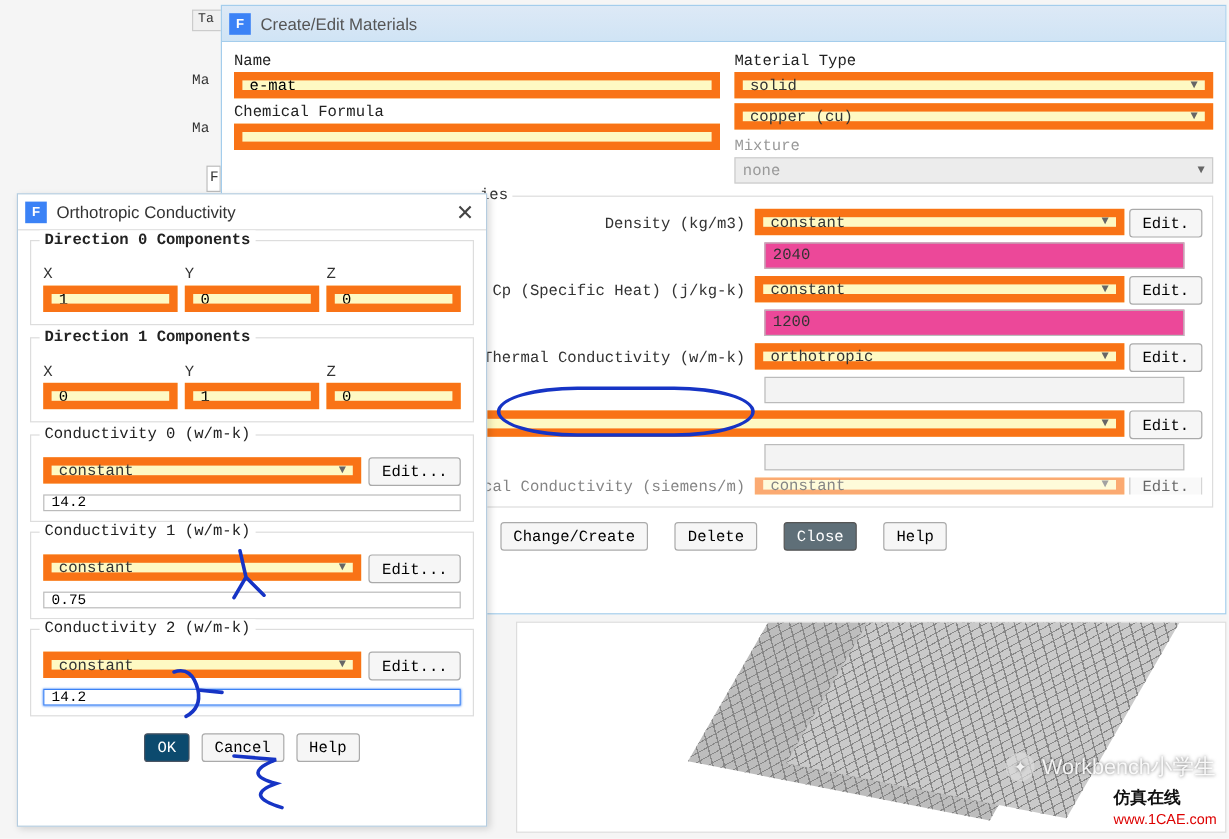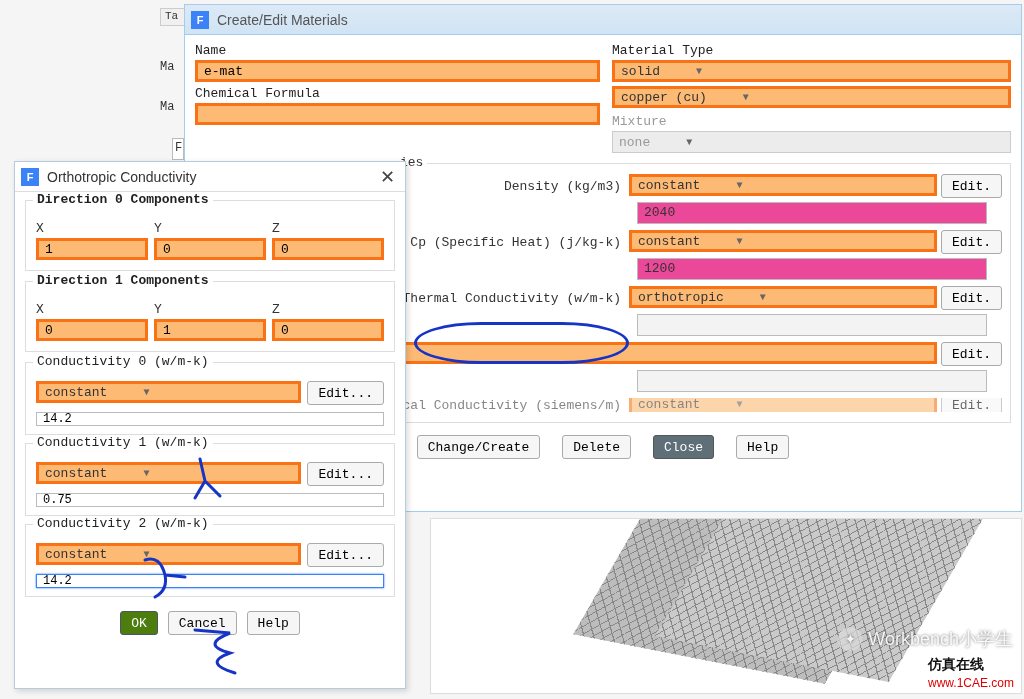--- a/index.html
+++ b/index.html
@@ -46,31 +46,30 @@
   font-family: Arial, sans-serif;
 }
 .main-title { color: #555; font-family: Arial, sans-serif; font-size: 14px;}
 .main-body { padding: 8px 10px 0 10px; }
 .row { display: flex; margin-bottom: 4px; align-items: flex-start; }
 .col-left { width: 405px; }
 .col-right { flex: 1; padding-left: 12px; }
 .fld-label { margin-bottom: 2px; color: #222; }
 .input, .select {
   height: 22px;
-  border: 3px solid #f97316;
-  background: #fdba74;
+  border: 7px solid #f97316;
+  background: #fef9c3;
   padding: 2px 6px;
   font-family: "Courier New", monospace;
   font-size: 13px;
   width: 100%;
 }
 .select {
-  display: flex; align-items: center;
+  display: flex; justify-content: space-between; align-items: center;
   cursor: pointer;
-  gap: 36px;
 }
 .select-arrow { color: #666; font-size: 10px;}
 .disabled-select {
   background: #ececec; color: #999; border: 1px solid #ccc;
 }
 .prop-section {
   border: 1px solid #ddd;
   margin-top: 10px;
   position: relative;
   padding: 10px 8px 6px 8px;
@@ -137,21 +136,21 @@
   position: relative;
 }
 .cond-row { display: flex; gap: 6px; margin-bottom: 6px; }
 .cond-row .select { flex: 1; }
 .value-input {
   width: 100%; height: 14px; border: 1px solid #bbb; padding: 2px 6px;
   font-family: "Courier New", monospace; font-size: 12px;
 }
 .value-input.active { border: 1px solid #3b82f6; box-shadow: 0 0 2px #3b82f6;}
 .sub-buttons { display: flex; gap: 10px; justify-content: center; margin-top: 14px;}
-.btn-ok { background: #4d7c0f; color: #fff; border-color: #4b5563;}
+.btn-ok { background: #0c4a6e; color: #fff; border-color: #4b5563;}
 
 
 .anno-circle {
   position: absolute;
   left: 414px; top: 322px;
   width: 215px; height: 42px;
   border: 3px solid #1634c5;
   border-radius: 50% / 80%;
   z-index: 20;
   pointer-events: none;

